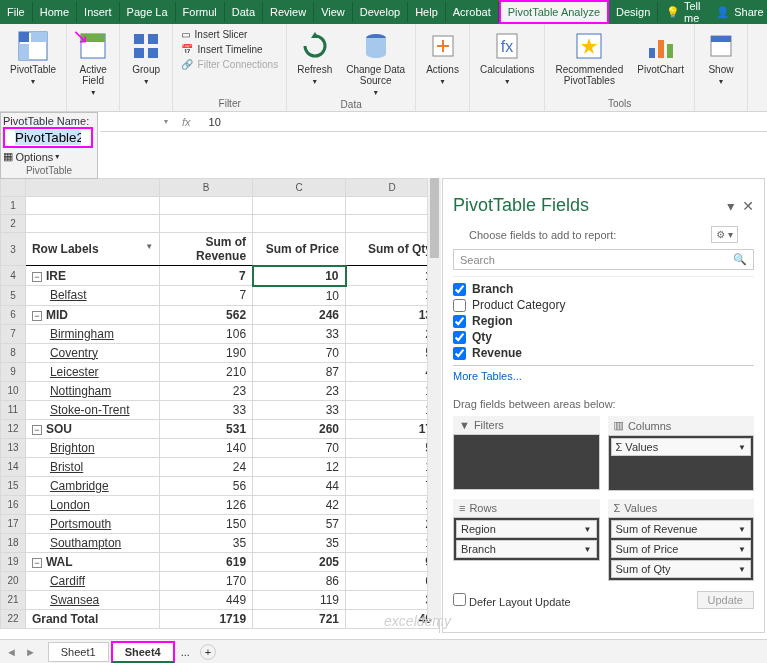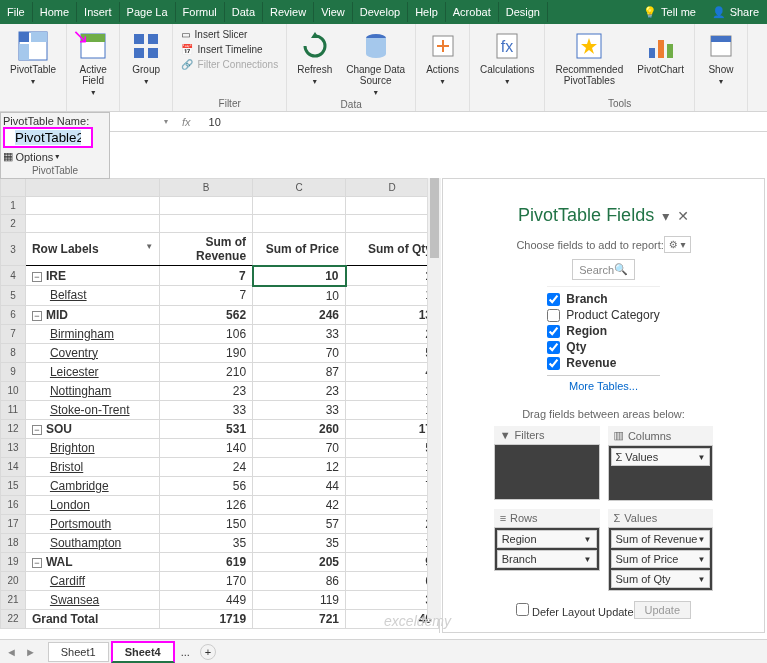--- a/index.html
+++ b/index.html
@@ -20,21 +20,21 @@
 .ribbon-group-items { display: flex; gap: 6px; align-items: flex-start; }
 .ribbon-btn { display: flex; flex-direction: column; align-items: center; gap: 2px; cursor: pointer; font-size: 10px; text-align: center; padding: 2px 4px; }
 .ribbon-btn .ic { width: 24px; height: 24px; display: flex; align-items: center; justify-content: center; }
 .ribbon-btn.big .ic { width: 32px; height: 32px; }
 .ribbon-group-label { font-size: 10px; color: #666; }
 .ribbon-list { display: flex; flex-direction: column; gap: 2px; font-size: 10px; }
 .ribbon-list-item { display: flex; align-items: center; gap: 4px; cursor: pointer; padding: 1px 2px; }
 .ribbon-list-item.disabled { color: #aaa; }
 
 
-.pt-name-panel { position: absolute; top: 112px; left: 0; width: 110px; background: #f3f3f3; border: 1px solid #c0c0c0; z-index: 50; padding: 2px; }
+.pt-name-panel { position: absolute; top: 112px; left: 0; width: 98px; background: #f3f3f3; border: 1px solid #c0c0c0; z-index: 50; padding: 2px; }
 .pt-name-label { font-size: 11px; }
 .pt-name-input { width: 90px; border: 2px solid magenta; background: #fff; font-size: 11px; padding: 1px 10px; }
 .pt-name-input input { border: none; outline: none; width: 100%; background: #cce4f7; }
 .pt-options { font-size: 11px; margin-top: 2px; display: flex; align-items: center; gap: 2px; cursor: pointer; }
 .pt-sublabel { font-size: 10px; color: #666; text-align: center; margin-top: 2px; }
 
 
 .formula-bar { position: absolute; top: 112px; left: 100px; right: 0; height: 20px; display: flex; align-items: center; border-bottom: 1px solid #d4d4d4; background: #fff; font-size: 11px; }
 .formula-bar .fx { padding: 0 10px; color: #888; font-style: italic; }
 .formula-bar .val { padding: 0 8px; }
@@ -49,21 +49,21 @@
 .grid .group-row td:first-of-type { font-weight: bold; }
 .grid .group-row td { font-weight: bold; }
 .grid .grand td { font-weight: bold; border-top: 1px solid #000; }
 .grid .indent { padding-left: 24px; text-decoration: underline; }
 .grid .num { text-align: right; }
 .grid td.selected { border: 2px solid #217346; background: #fff; }
 .grid .expcol { display: inline-block; width: 10px; height: 10px; border: 1px solid #888; text-align: center; line-height: 8px; font-size: 9px; margin-right: 4px; color: #888; }
 .dd-arrow { float: right; font-size: 8px; color: #666; margin-left: 8px; }
 
 
-.fields-pane { position: absolute; top: 178px; left: 442px; right: 2px; bottom: 30px; border: 1px solid #d4d4d4; background: #fff; padding: 26px 10px; display: flex; flex-direction: column; align-items: center; }
+.fields-pane { position: absolute; top: 178px; left: 442px; right: 2px; bottom: 30px; border: 1px solid #d4d4d4; background: #fff; padding: 16px 10px; display: flex; flex-direction: column; }
 .fields-title { font-size: 18px; color: #217346; font-weight: 300; display: flex; justify-content: space-between; align-items: center; }
 .fields-title .actions span { font-size: 14px; color: #666; margin-left: 8px; cursor: pointer; }
 .fields-sub { font-size: 11px; color: #666; margin: 10px 16px 6px; display: flex; justify-content: space-between; align-items: center; }
 .fields-sub .gear { border: 1px solid #ccc; padding: 2px 4px; font-size: 10px; cursor: pointer; }
 .search-box { border: 1px solid #ccc; padding: 3px 6px; font-size: 11px; color: #888; display: flex; justify-content: space-between; align-items: center; margin-bottom: 6px; }
 .field-list { flex: 0 0 auto; border-top: 1px solid #eee; border-bottom: 1px solid #ccc; max-height: 118px; overflow-y: auto; padding: 4px 0; position: relative; }
 .field-item { display: flex; align-items: center; gap: 6px; padding: 1px 0; font-size: 12px; }
 .field-item input { margin: 0; }
 .field-item.checked label { font-weight: bold; }
 .more-tables { color: #0066cc; font-size: 11px; padding: 4px 0; cursor: pointer; }
@@ -96,20 +96,21 @@
   <div class="tab">Home</div>
   <div class="tab">Insert</div>
   <div class="tab">Page La</div>
   <div class="tab">Formul</div>
   <div class="tab">Data</div>
   <div class="tab">Review</div>
   <div class="tab">View</div>
   <div class="tab">Develop</div>
   <div class="tab">Help</div>
   <div class="tab">Acrobat</div>
+  <div class="tab highlight">PivotTable Analyze</div>
   <div class="tab">Design</div>
   <div class="spacer"></div>
   <div class="right-item">
       <span>💡</span>
       <span>Tell me</span>
     </div>
   <div class="right-item">
       <span>👤</span>
       <span>Share</span>
     </div>

